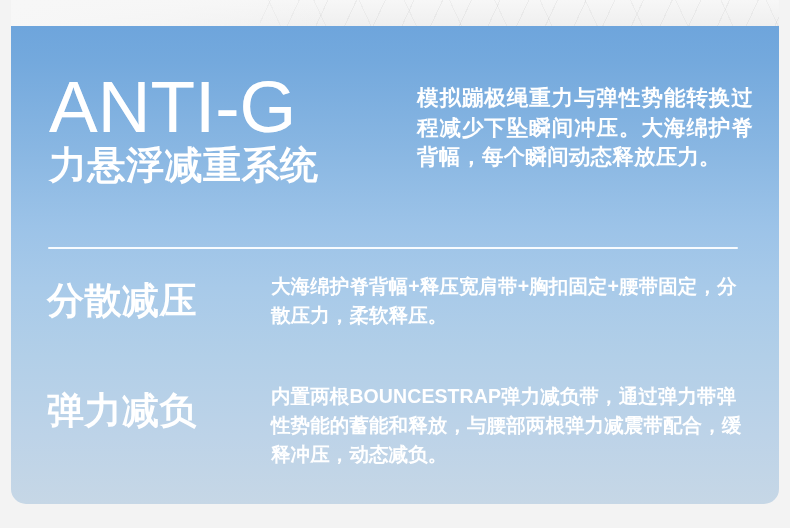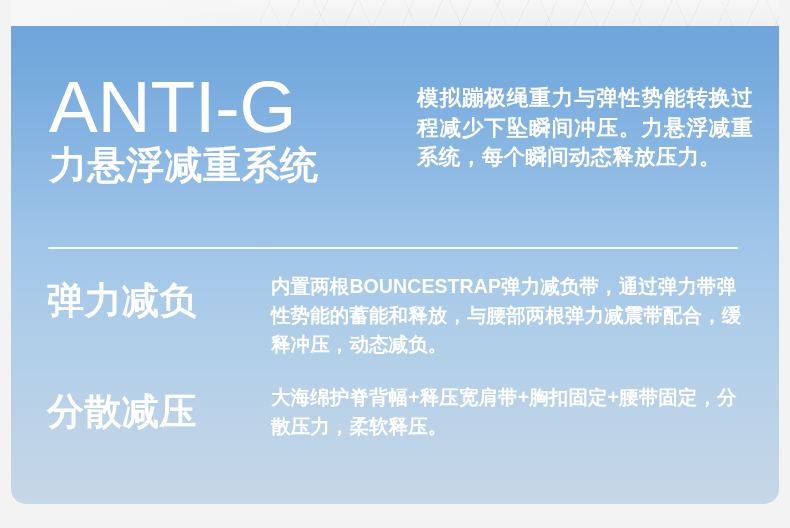--- a/index.html
+++ b/index.html
@@ -202,34 +202,34 @@
 
   <div class="panel">
 
     <div class="header">
 
       <div class="brand">
         <div class="brand-title">ANTI-G</div>
         <div class="brand-sub">力悬浮减重系统</div>
       </div>
 
-      <div class="header-desc">模拟蹦极绳重力与弹性势能转换过程减少下坠瞬间冲压。力悬浮减重系统，每个瞬间动态释放压力。</div>
+      <div class="header-desc">模拟蹦极绳重力与弹性势能转换过程减少下坠瞬间冲压。大海绵护脊背幅，每个瞬间动态释放压力。</div>
 
     </div>
 
     <div class="divider"></div>
 
     <div class="features">
+
+      <div class="feature">
+        <div class="feature-label">分散减压</div>
+        <div class="feature-body">大海绵护脊背幅+释压宽肩带+胸扣固定+腰带固定，分散压力，柔软释压。</div>
+      </div>
 
       <div class="feature">
         <div class="feature-label">弹力减负</div>
         <div class="feature-body">内置两根BOUNCESTRAP弹力减负带，通过弹力带弹性势能的蓄能和释放，与腰部两根弹力减震带配合，缓释冲压，动态减负。</div>
       </div>
 
-      <div class="feature">
-        <div class="feature-label">分散减压</div>
-        <div class="feature-body">大海绵护脊背幅+释压宽肩带+胸扣固定+腰带固定，分散压力，柔软释压。</div>
-      </div>
-
     </div>
 
   </div>
 </div>
 
 </body></html>

